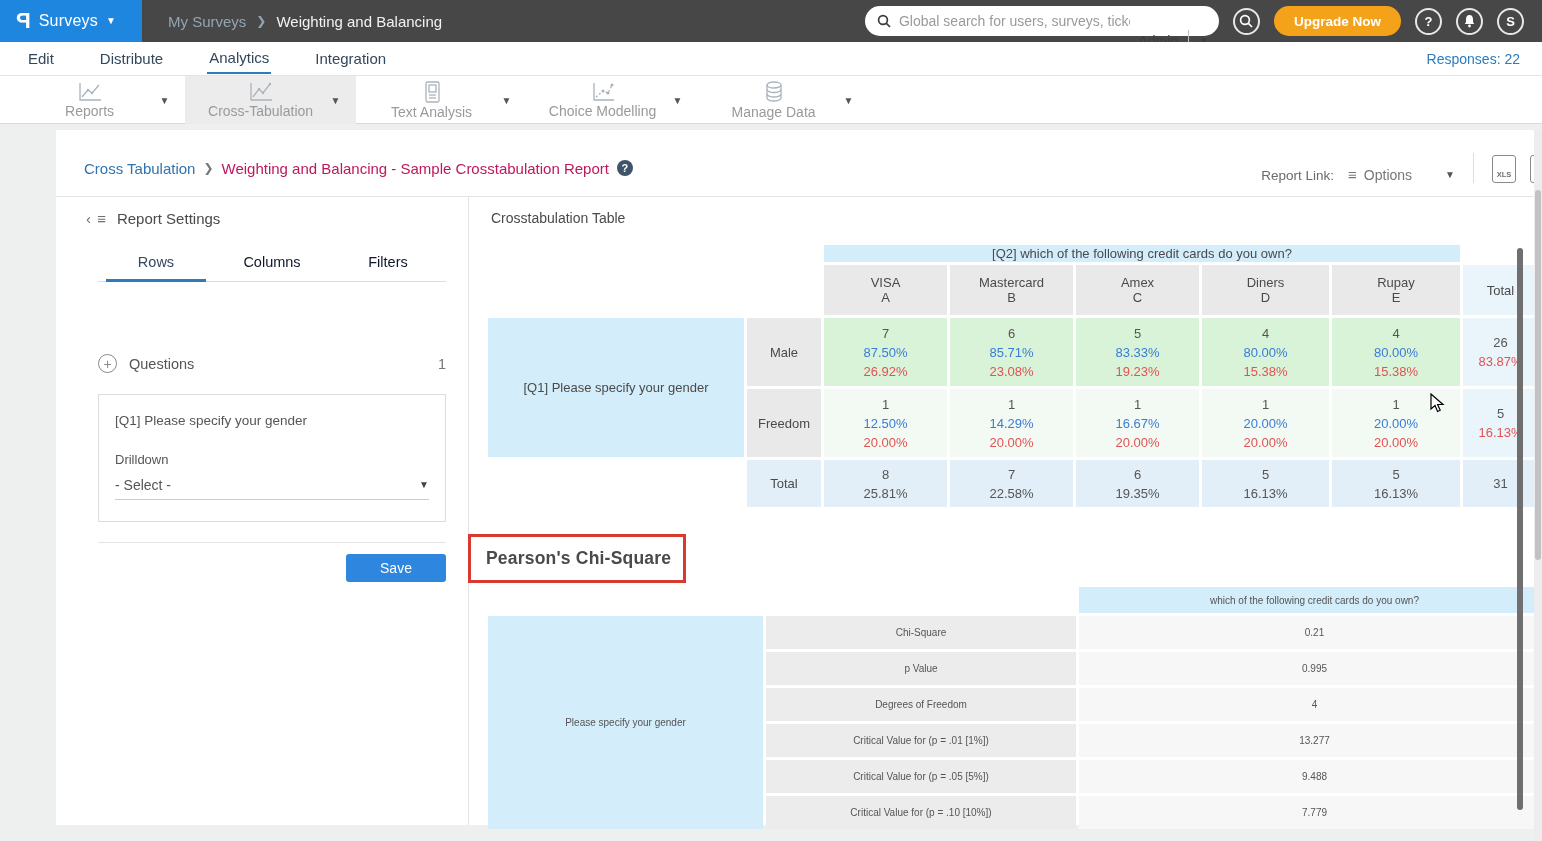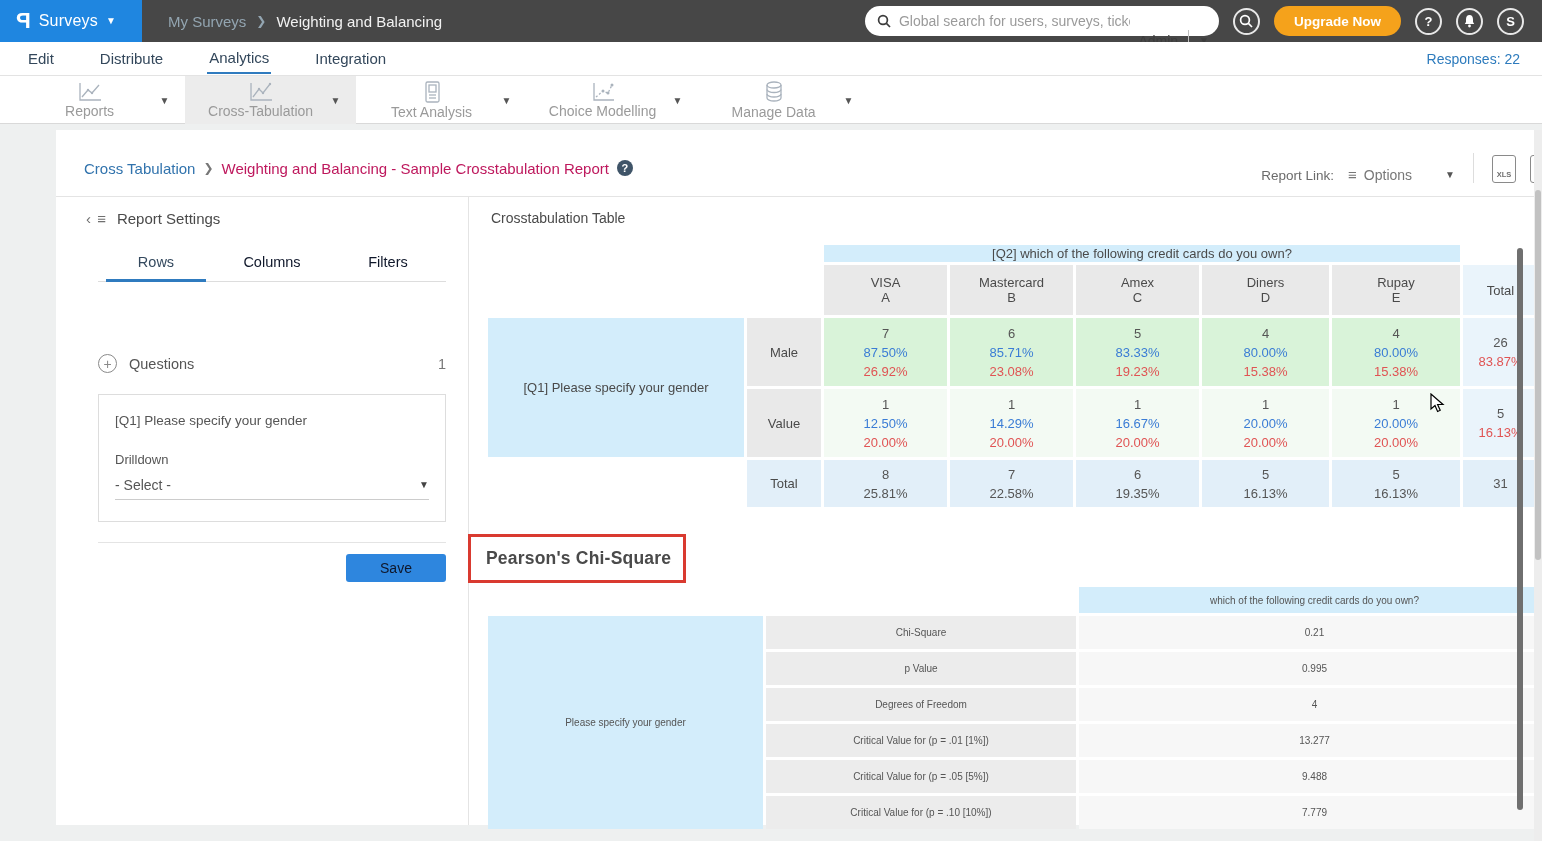--- a/index.html
+++ b/index.html
@@ -69,21 +69,21 @@
   .tab.active::after { content:""; position:absolute; left:8px; right:8px; bottom:-1px; height:3px; background:#2f7bbf; }
   .q-row { position:absolute; top:158px; left:42px; right:22px; display:flex; align-items:center; gap:12px; color:#555; font-size:14.5px; }
   .plus-circle { width:19px; height:19px; border-radius:50%; border:1.5px solid #8a8a8a; color:#8a8a8a; display:flex; align-items:center; justify-content:center; font-size:14px; line-height:1; }
   .q-count { margin-left:auto; color:#777; }
   .q-card { position:absolute; top:198px; left:42px; right:22px; height:128px; border:1px solid #ddd; padding:18px 16px; }
   .q-text { color:#555; font-size:13.5px; }
   .drill-label { margin-top:24px; color:#555; font-size:13px; }
   .drill-select { margin-top:10px; display:flex; align-items:center; border-bottom:1px solid #ccc; padding-bottom:6px; color:#555; font-size:14px; }
   .drill-select .caret { margin-left:auto; color:#444; }
   .panel-rule { position:absolute; top:346px; left:42px; right:22px; height:1px; background:#e4e4e4; }
-  .save-btn { position:absolute; top:358px; right:22px; width:100px; height:28px; background:#2e86de; border:none; border-radius:3px; color:#0f172a; font-size:14px; font-family:inherit; }
+  .save-btn { position:absolute; top:358px; right:22px; width:100px; height:28px; background:#2e86de; border:none; border-radius:3px; color:#ffffff; font-size:14px; font-family:inherit; }
   .section-title { position:absolute; top:80px; left:435px; color:#4a4a4a; font-size:14px; }
   table.xt { position:absolute; top:112px; left:429px; border-collapse:separate; border-spacing:3px; }
   table.xt td { text-align:center; vertical-align:middle; font-size:13px; color:#4a4a4a; }
   .cell-blue  { background:#d3edfb; }
   .cell-gray  { background:#e9e9e9; }
   .cell-green { background:#d9f3d9; }
   .cell-pale  { background:#f3faf3; }
   .cell-tblue { background:#e2eff9; }
   .cell-lblue { background:#eaf4fb; }
   .num  { color:#555; line-height:19px; }
@@ -353,21 +353,21 @@
               <div class="num">4</div>
               <div class="rp">80.00%</div>
               <div class="cp">15.38%</div>
             </td>
         <td class="cell-lblue">
               <div class="num">26</div>
               <div class="tred">83.87%</div>
             </td>
       </tr>
       <tr style="height:68px">
-        <td class="cell-gray">Value</td>
+        <td class="cell-gray">Freedom</td>
         <td class="cell-pale">
               <div class="num">1</div>
               <div class="rp">12.50%</div>
               <div class="cp">20.00%</div>
             </td>
         <td class="cell-pale">
               <div class="num">1</div>
               <div class="rp">14.29%</div>
               <div class="cp">20.00%</div>
             </td>

